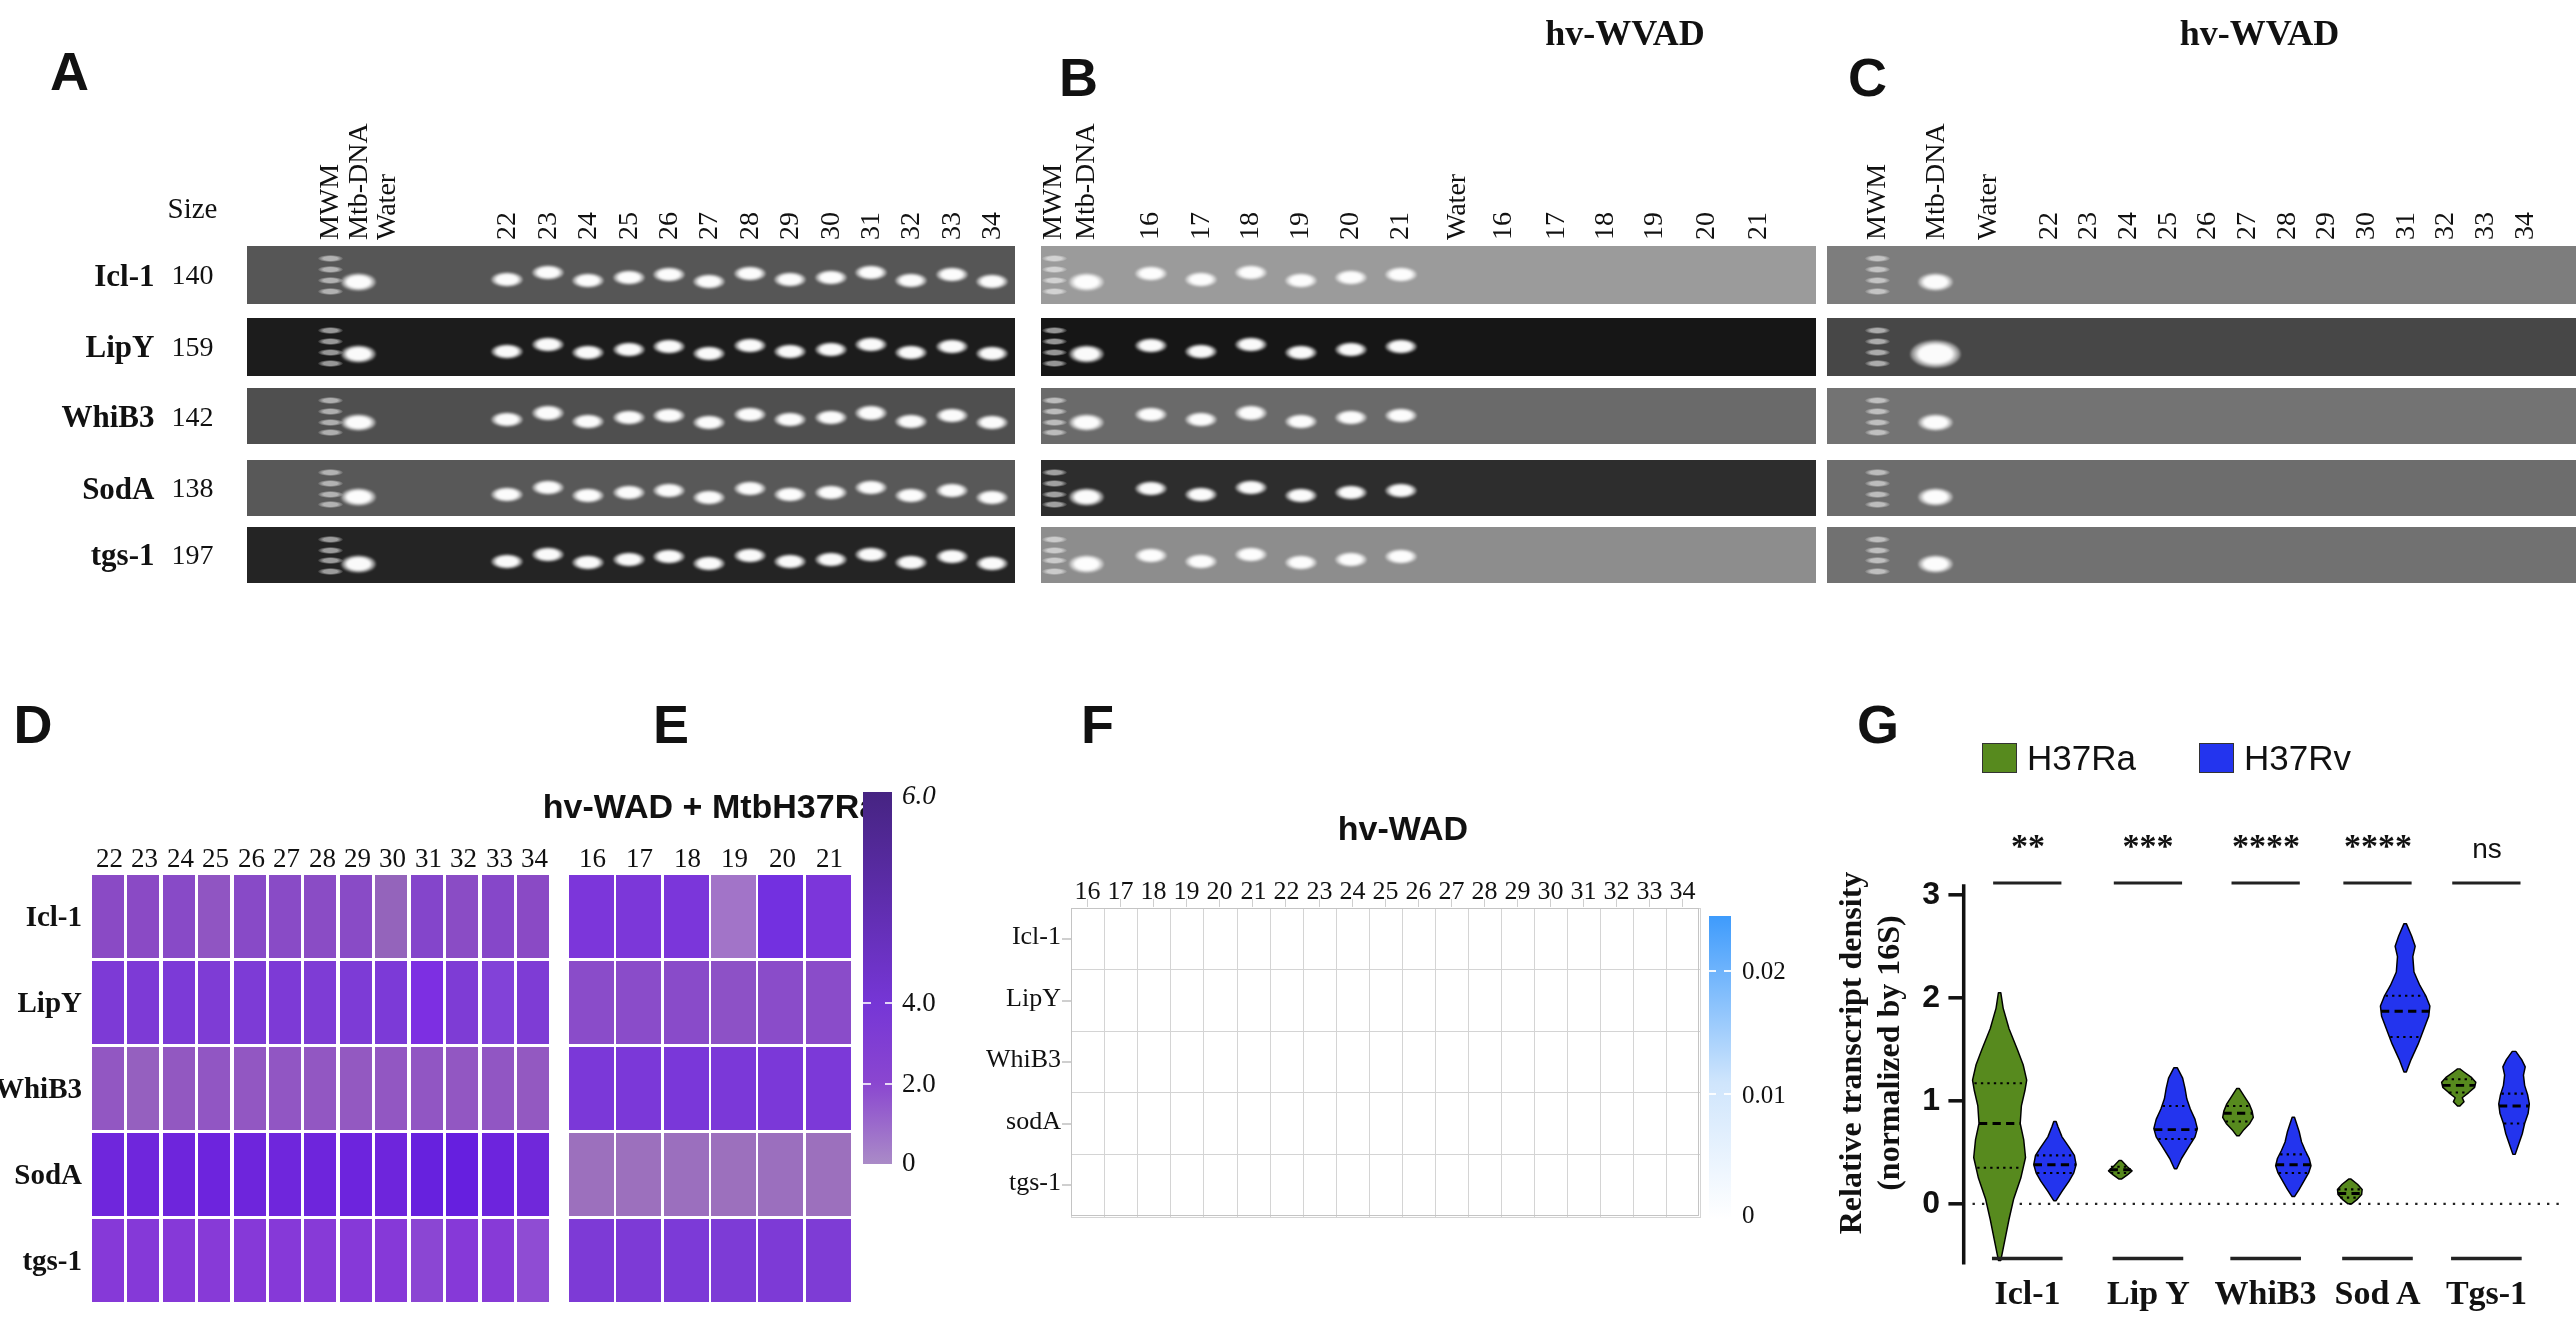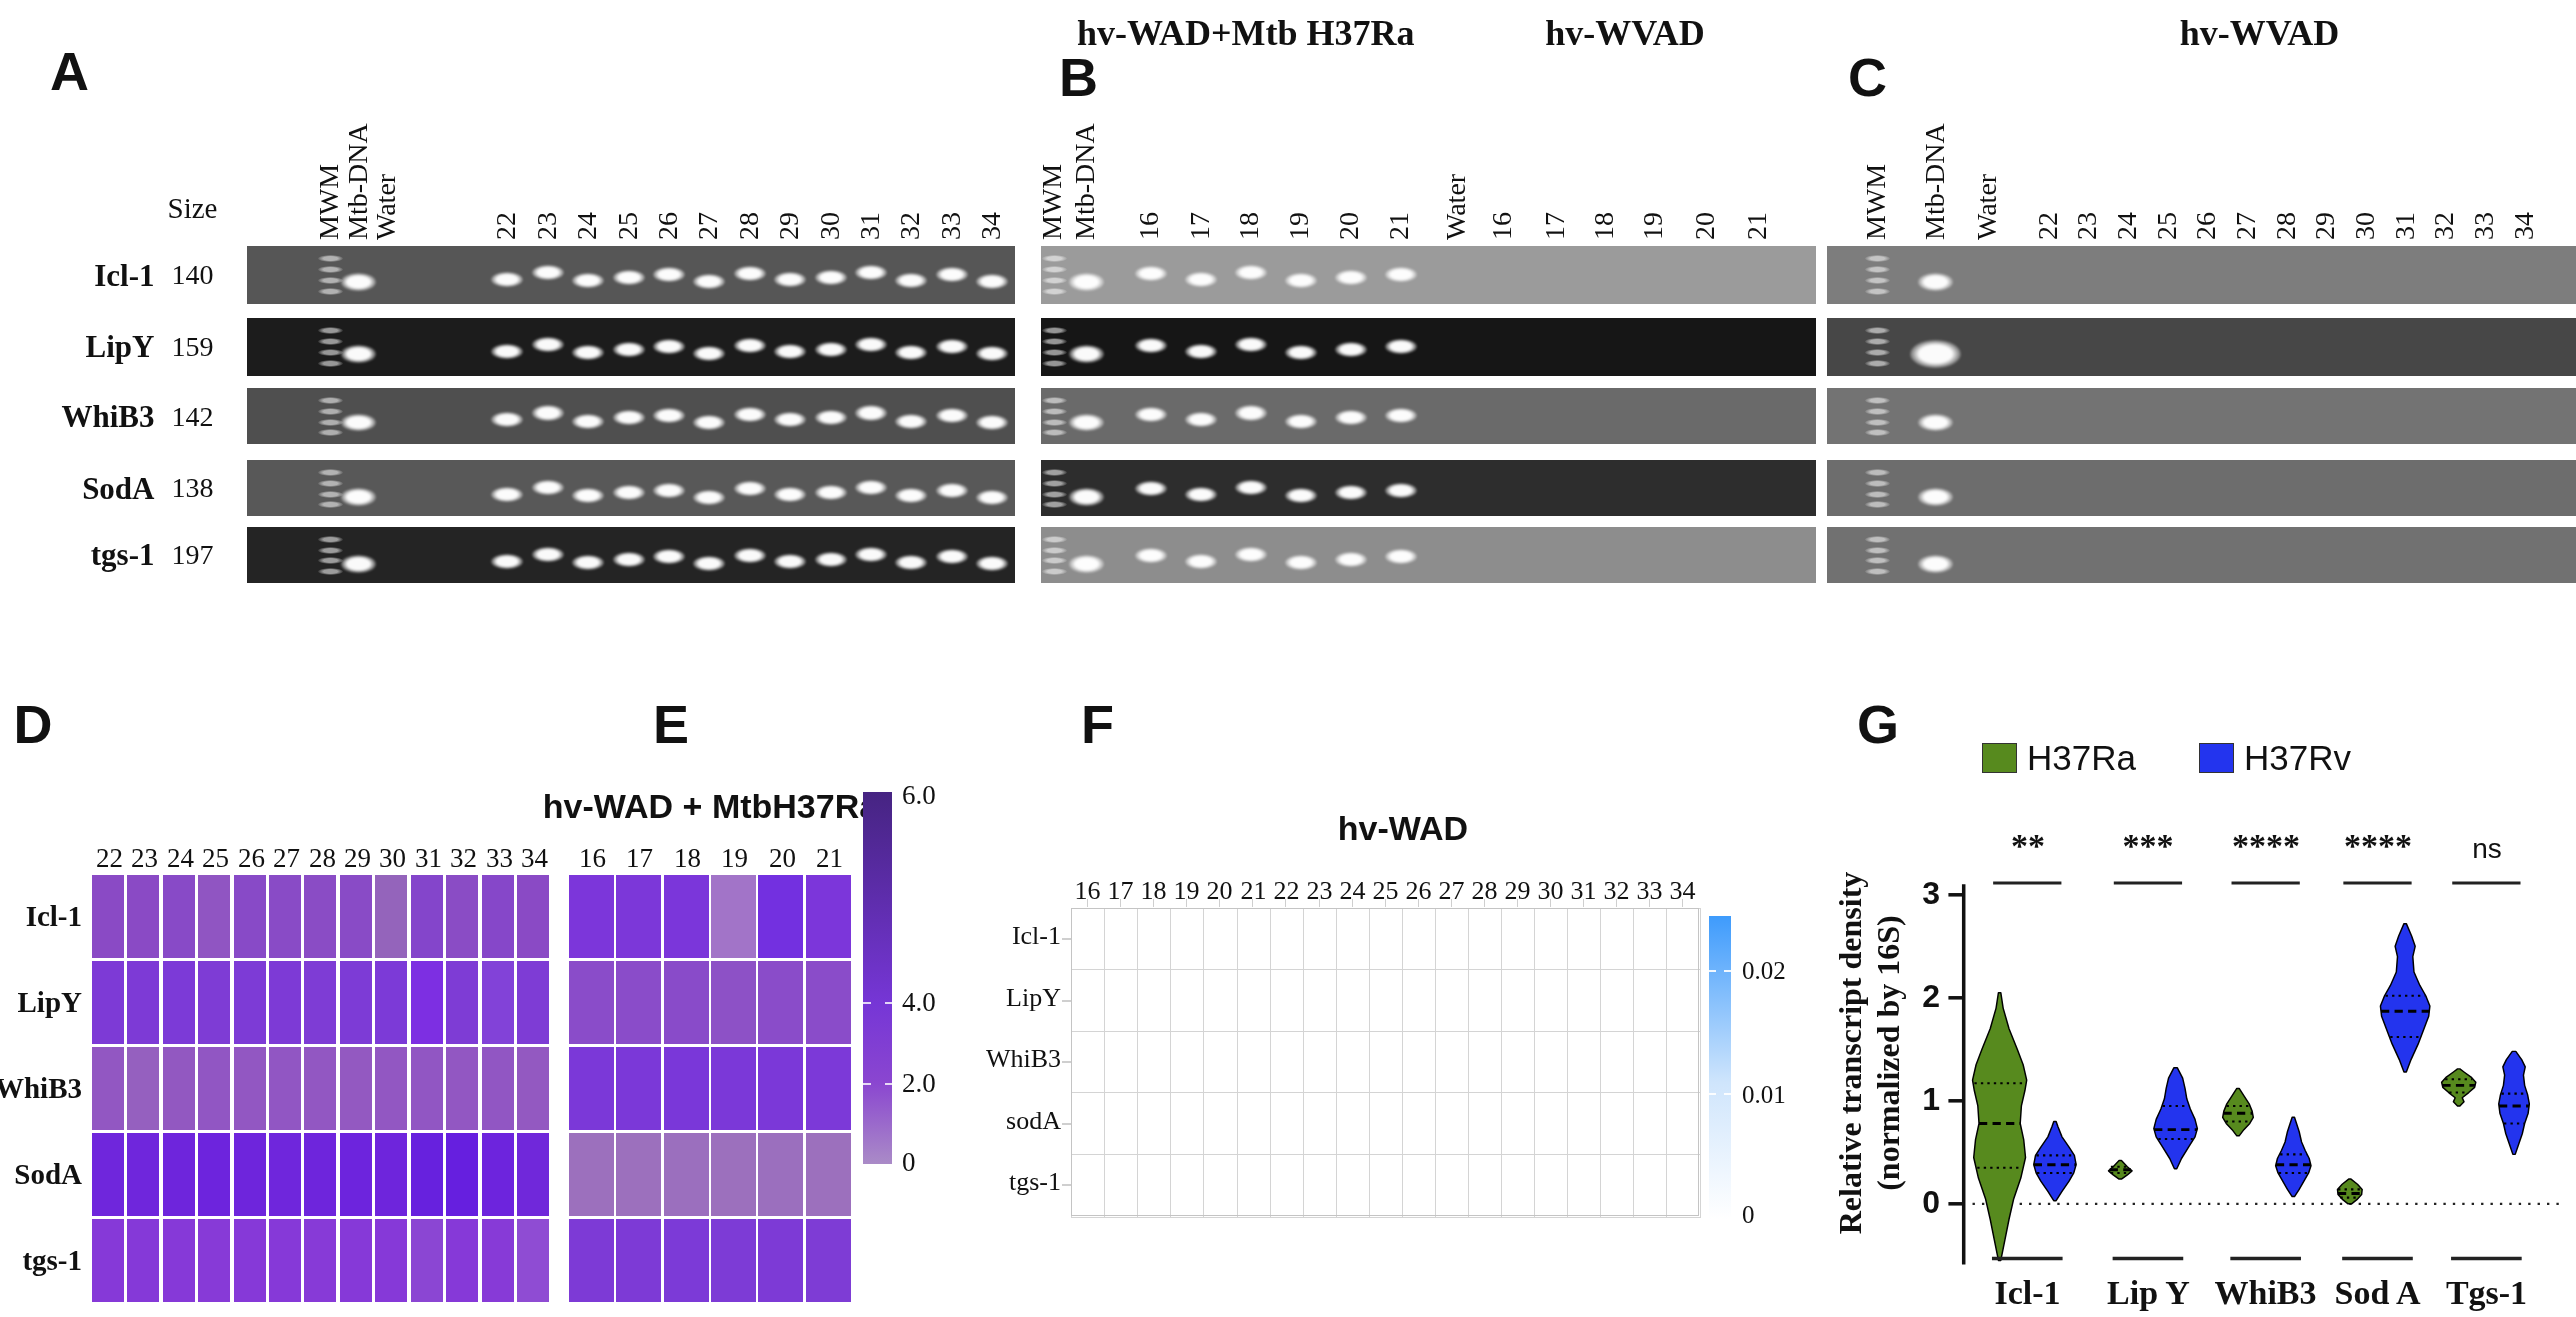--- a/index.html
+++ b/index.html
@@ -39,21 +39,20 @@
 <div id="fig">
 
   <div class="panel-letter" style="left:50px;top:44px">A</div>
   <div class="panel-letter" style="left:1059px;top:50px">B</div>
   <div class="panel-letter" style="left:1848px;top:50px">C</div>
   <div class="panel-letter" style="left:13.5px;top:697px">D</div>
   <div class="panel-letter" style="left:653px;top:697px">E</div>
   <div class="panel-letter" style="left:1081px;top:697px">F</div>
   <div class="panel-letter" style="left:1857px;top:697px">G</div>
 
-  <div class="gel-title" style="left:1077px;top:11.8px;width:330px">hv-WAD+Mtb H37Ra</div>
   <div class="gel-title" style="left:1513px;top:11.8px;width:224px">hv-WVAD</div>
   <div class="gel-title" style="left:2142px;top:11.8px;width:235px">hv-WVAD</div>
 
   <div class="size-header" style="left:157px;top:194px;width:71px">Size</div>
 
   <div class="hm-title" style="left:534px;top:787px;width:353px">hv-WAD + MtbH37Ra</div>
   <div class="hm-title" style="left:1256px;top:809px;width:294px">hv-WAD</div>
 
   <div class="legend-box" style="left:1982px;top:743px;background:#578a1e"></div>
   <div class="legend-label" style="left:2027px;top:740px">H37Ra</div>
@@ -582,21 +581,21 @@
       <div style="position: absolute; left: 1616px; top: 899px; width: 1.2px; height: 8.2px; background: rgb(207, 207, 207);"></div>
       <div style="position: absolute; left: 1649px; top: 899px; width: 1.2px; height: 8.2px; background: rgb(207, 207, 207);"></div>
       <div style="position: absolute; left: 1682px; top: 899px; width: 1.2px; height: 8.2px; background: rgb(207, 207, 207);"></div>
       <div style="position: absolute; left: 1062px; top: 938px; width: 9.4px; height: 1.8px; background: rgb(207, 207, 207);"></div>
       <div style="position: absolute; left: 1062px; top: 1000px; width: 9.4px; height: 1.8px; background: rgb(207, 207, 207);"></div>
       <div style="position: absolute; left: 1062px; top: 1061px; width: 9.4px; height: 1.8px; background: rgb(207, 207, 207);"></div>
       <div style="position: absolute; left: 1062px; top: 1123px; width: 9.4px; height: 1.8px; background: rgb(207, 207, 207);"></div>
       <div style="position: absolute; left: 1062px; top: 1184px; width: 9.4px; height: 1.8px; background: rgb(207, 207, 207);"></div>
       <div style="position: absolute; left: 1071px; top: 908px; width: 628px; height: 308px; border: 1.2px solid rgb(196, 196, 196); box-sizing: border-box;"></div>
       <div class="cb" style="left: 863px; top: 792px; width: 29px; height: 372px; background: linear-gradient(to top, rgb(170, 139, 199) 0%, rgb(138, 70, 208) 22%, rgb(118, 54, 214) 43%, rgb(70, 36, 130) 100%);"></div>
-      <div class="cb-label" style="left: 902px; top: 782px;">6.0</div>
+      <div class="cb-label" style="left: 902px; top: 782px; font-style: italic;">6.0</div>
       <div class="cb-label" style="left: 902px; top: 989px;">4.0</div>
       <div class="cb-label" style="left: 902px; top: 1070px;">2.0</div>
       <div class="cb-label" style="left: 902px; top: 1149px;">0</div>
       <div style="position: absolute; left: 863px; top: 1002px; width: 8.2px; height: 1.8px; background: rgba(255, 255, 255, 0.8);"></div>
       <div style="position: absolute; left: 885px; top: 1002px; width: 8.2px; height: 1.8px; background: rgba(255, 255, 255, 0.8);"></div>
       <div style="position: absolute; left: 863px; top: 1083px; width: 8.2px; height: 1.8px; background: rgba(255, 255, 255, 0.8);"></div>
       <div style="position: absolute; left: 885px; top: 1083px; width: 8.2px; height: 1.8px; background: rgba(255, 255, 255, 0.8);"></div>
       <div class="cb" style="left: 1709px; top: 916px; width: 22.4px; height: 303px; background: linear-gradient(to top, rgb(255, 255, 255) 0%, rgb(207, 229, 252) 45%, rgb(62, 155, 252) 100%);"></div>
       <div class="cb-label" style="left: 1742px; top: 958px; font-size: 25px;">0.02</div>
       <div class="cb-label" style="left: 1742px; top: 1082px; font-size: 25px;">0.01</div>

